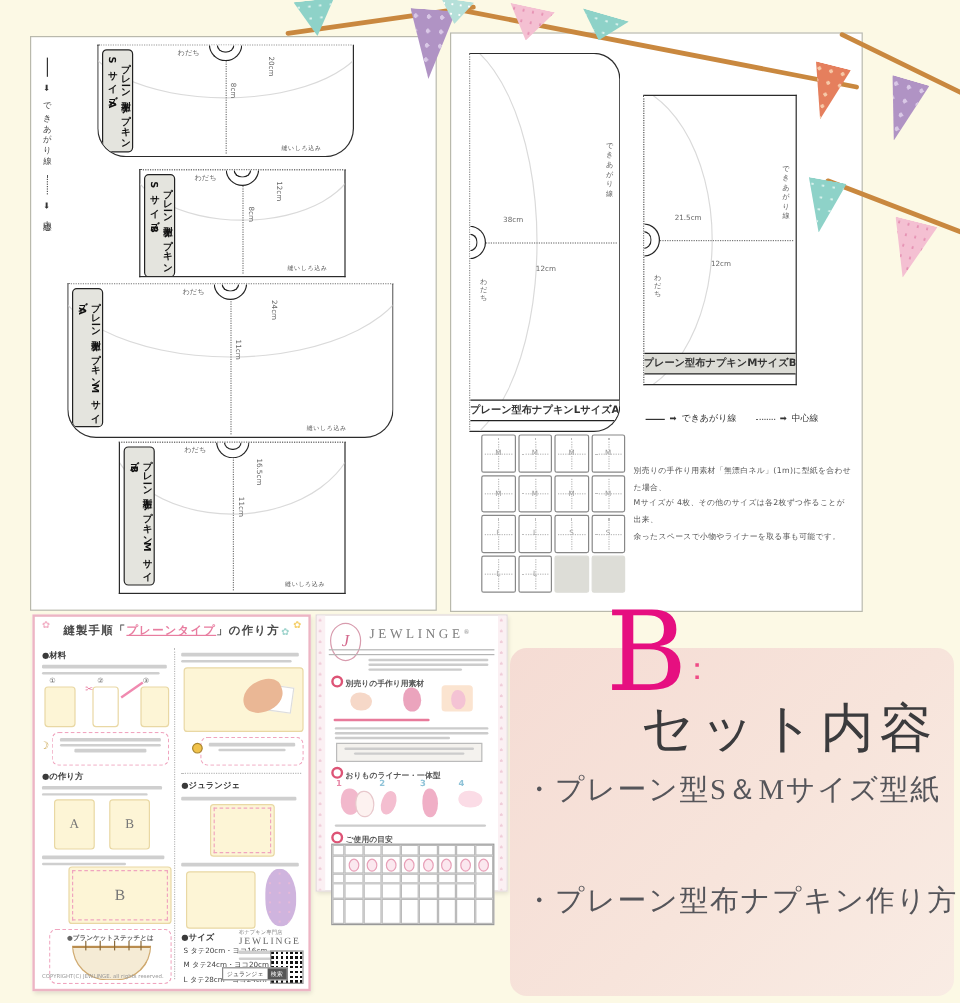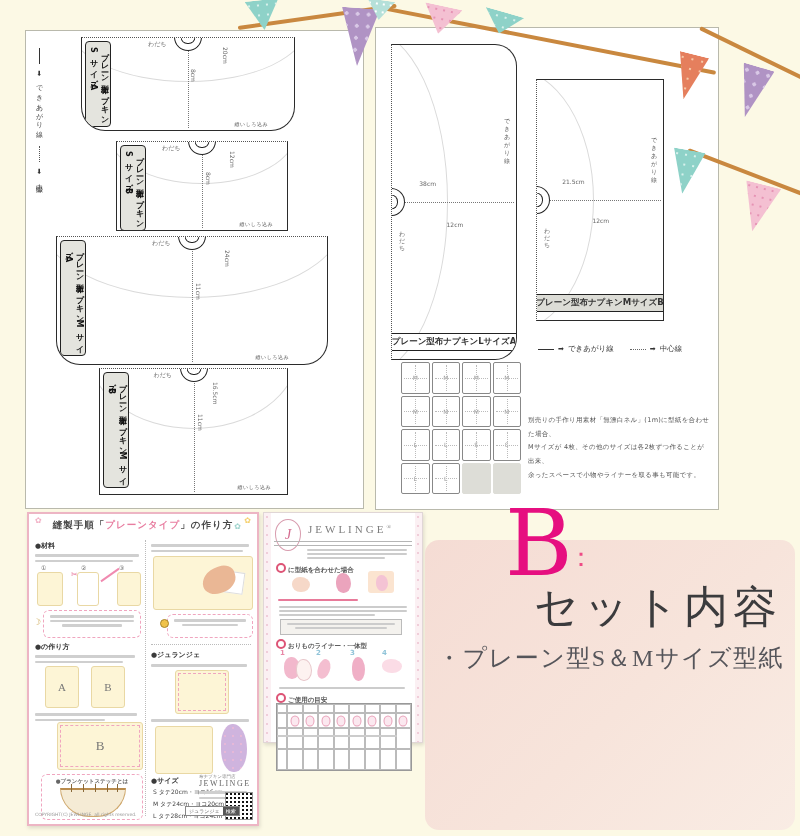--- a/index.html
+++ b/index.html
@@ -42,25 +42,25 @@
   .vls{display:inline-block;height:16px;width:0;border-left:1.5px solid #333;margin:3px 0;}
   .vld{display:inline-block;height:16px;width:0;border-left:1.5px dotted #555;margin:3px 0;}
   
   .cgrid{position:absolute;display:grid;grid-template-columns:repeat(4,1fr);grid-template-rows:repeat(4,1fr);gap:2px;}
   .cell{position:relative;border:1px solid #888;border-radius:2px;background:#fff;display:flex;align-items:center;justify-content:center;
         font-size:6px;color:#999;}
   .cell::before{content:"";position:absolute;left:50%;top:2px;bottom:2px;border-left:1px dotted #bbb;}
   .cell::after{content:"";position:absolute;top:50%;left:2px;right:2px;border-top:1px dotted #bbb;}
   .cell.gx{background:#ddddd7;border-color:#ddddd7;}
   .cell.gx::before,.cell.gx::after{display:none;}
-  .lnote{font-size:6.5px;color:#555;line-height:2.1;letter-spacing:.3px;margin-top:28px;}
+  .lnote{font-size:6.5px;color:#555;line-height:2.1;letter-spacing:.3px;}
   
   .howto{border:2px solid #edb5c4;}
   .h-title{position:absolute;top:5px;left:0;right:0;text-align:center;font-size:9.5px;font-weight:bold;color:#4a4a4a;letter-spacing:1px;}
-  .h-title .em{color:#e87da0;}
+  .h-title .em{color:#e87da0;text-decoration:underline;}
   .sec{font-size:7px;font-weight:bold;color:#3a3a3a;}
   .tl{height:2.5px;background:#cfcfcf;border-radius:1px;margin:3px 0;}
   .sw{position:absolute;background:#fdf5d6;border:1px solid #e9d8a4;border-radius:3px;}
   .swd{outline:1px dashed #f0a5bf;outline-offset:-4px;}
   .ltr{display:flex;align-items:center;justify-content:center;
        font-family:"Liberation Serif","DejaVu Serif",serif;color:#777;}
   .pbox{position:absolute;border:1px dashed #f0a5bf;border-radius:6px;background:#fff;}
   .flower{position:absolute;font-size:8px;}
   .hand{position:absolute;width:34px;height:26px;background:#eab795;border-radius:60% 40% 55% 45%;transform:rotate(-18deg);}
   .paper{position:absolute;width:26px;height:20px;background:#fff;border:1px solid #ddd;transform:rotate(8deg);}
@@ -346,21 +346,21 @@
     <div class="abs cbrand" style="left:44px;top:10px;">
       <span>JEWLINGE</span><span style="font-size:6px;vertical-align:4px;">®</span>
     </div>
     <div class="drule" style="left:10px;right:10px;top:28px;"></div>
     <div class="abs" style="left:42px;top:34px;width:104px;">
       <div class="gtl" style="width:100px;"></div>
         <div class="gtl" style="width:100px;"></div>
         <div class="gtl" style="width:78px;"></div>
     </div>
     <div class="abs csec" style="left:12px;top:50px;">
-      <span class="bullet"></span><span>に型紙を合わせた場合</span>
+      <span class="bullet"></span><span>別売りの手作り用素材</span>
     </div>
     <div class="blob" style="left:28px;top:64px;width:18px;height:15px;background:#f6d8c8;"></div>
     <div class="blob" style="left:72px;top:60px;width:15px;height:20px;background:#eba4bd;"></div>
     <div class="abs" style="left:104px;top:58px;width:26px;height:22px;background:#fbe4d0;border-radius:3px;"></div>
     <div class="blob" style="left:112px;top:62px;width:12px;height:16px;background:#f4c3d4;"></div>
     <div class="abs" style="left:14px;top:86px;width:80px;height:2px;background:#e87a9a;border-radius:1px;"></div>
     <div class="abs" style="left:14px;top:91px;width:130px;">
       <div class="gtl" style="width:128px;"></div>
         <div class="gtl" style="width:128px;"></div>
         <div class="gtl" style="width:96px;"></div>
@@ -444,20 +444,21 @@
     <div class="abs" style="left:12px;top:220px;width:134px;">
         <div class="gtl" style="width:120px;"></div>
       </div>
   </div>
 
   <div class="setbg"></div>
   <div class="bigB" style="color:#e60f80;">B</div>
   <div class="bcolon">：</div>
   <div class="sethead">セット内容</div>
   <div class="setitem" style="top:642px;">・プレーン型S＆Mサイズ型紙</div>
+  <div class="setitem" style="top:734px;">・プレーン型布ナプキン作り方</div>
 
   <div class="rope" style="left:238px;top:26px;width:160px;transform:rotate(-8deg);"></div>
   <div class="rope" style="left:382px;top:6px;width:340px;transform:rotate(11deg);"></div>
   <div class="rope" style="left:700px;top:26px;width:120px;transform:rotate(26deg);"></div>
   <div class="rope" style="left:688px;top:148px;width:130px;transform:rotate(21deg);"></div>
   <div class="flag f-teal" style="left:246px;top:0px;width:34px;height:30px;transform:rotate(-6deg);"></div>
   <div class="flag f-purple" style="left:340px;top:8px;width:38px;height:58px;transform:rotate(4deg);"></div>
   <div class="flag f-mint" style="left:366px;top:0px;width:28px;height:20px;transform:rotate(8deg);"></div>
   <div class="flag f-pink" style="left:422px;top:6px;width:38px;height:28px;transform:rotate(12deg);"></div>
   <div class="flag f-teal" style="left:482px;top:12px;width:40px;height:22px;transform:rotate(16deg);"></div>

